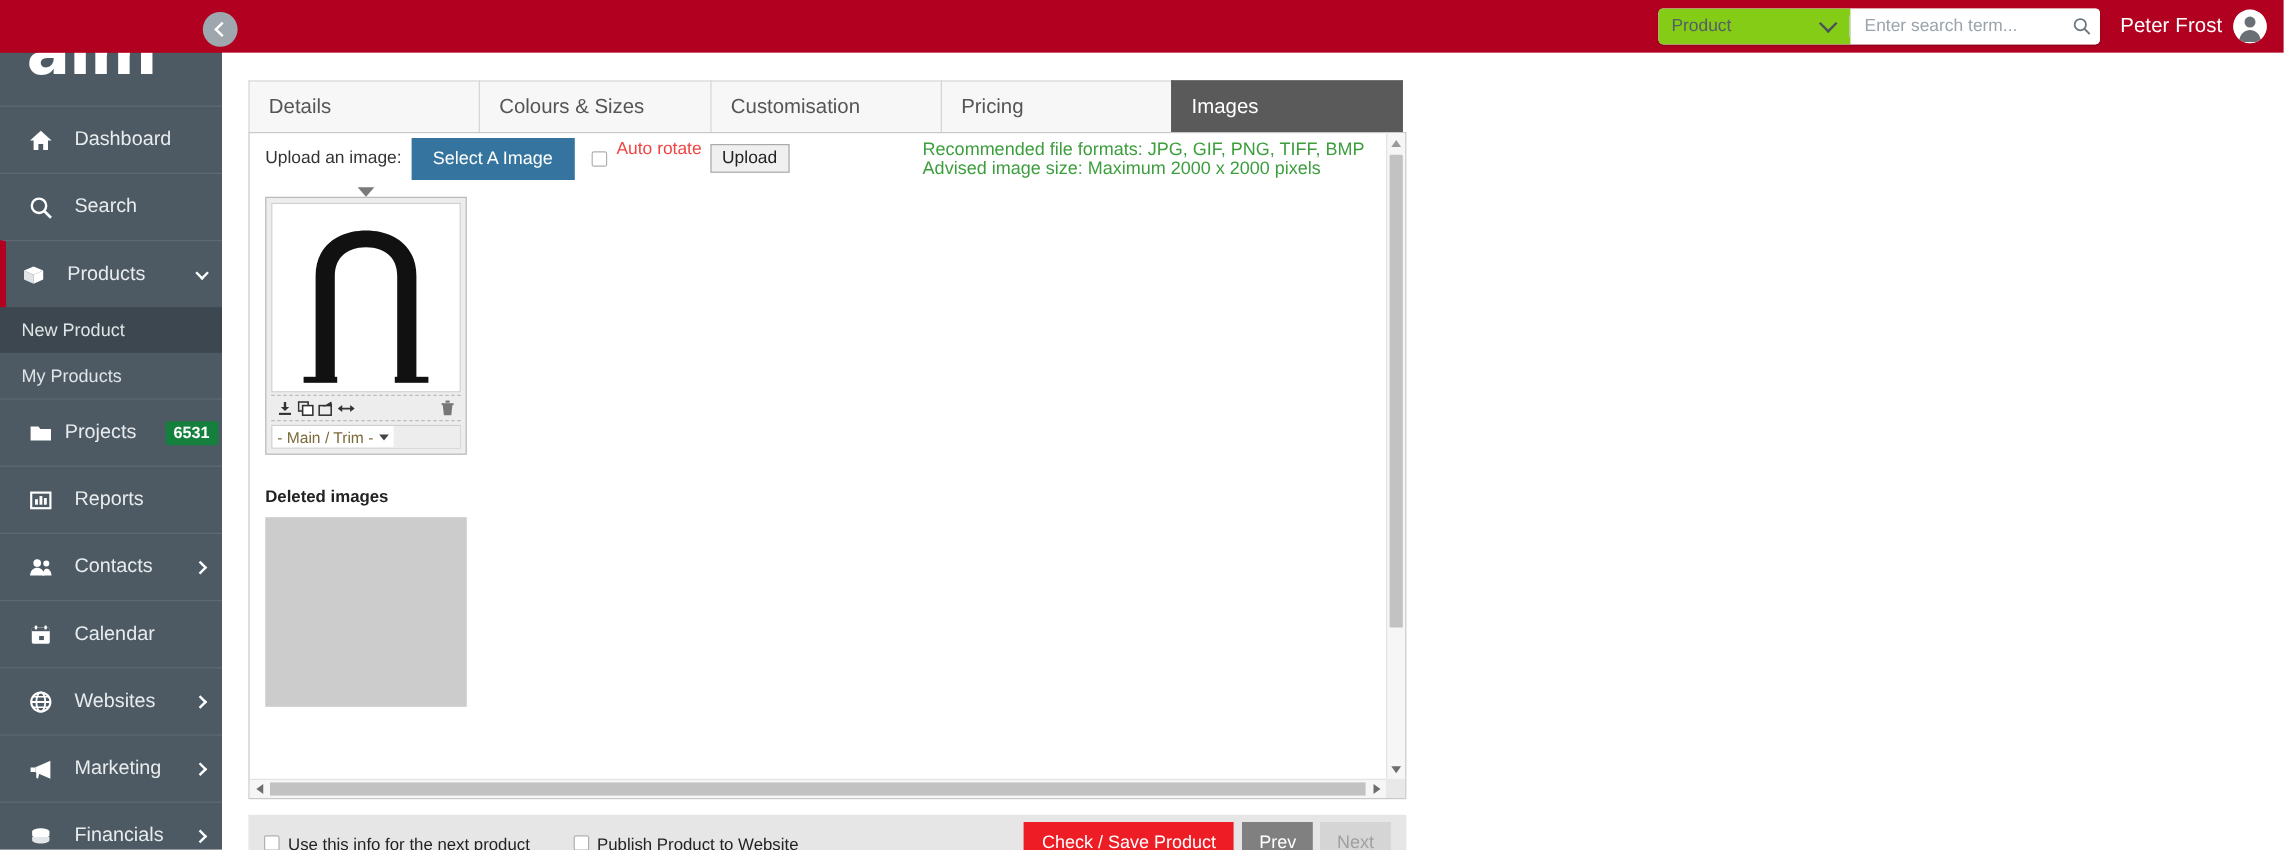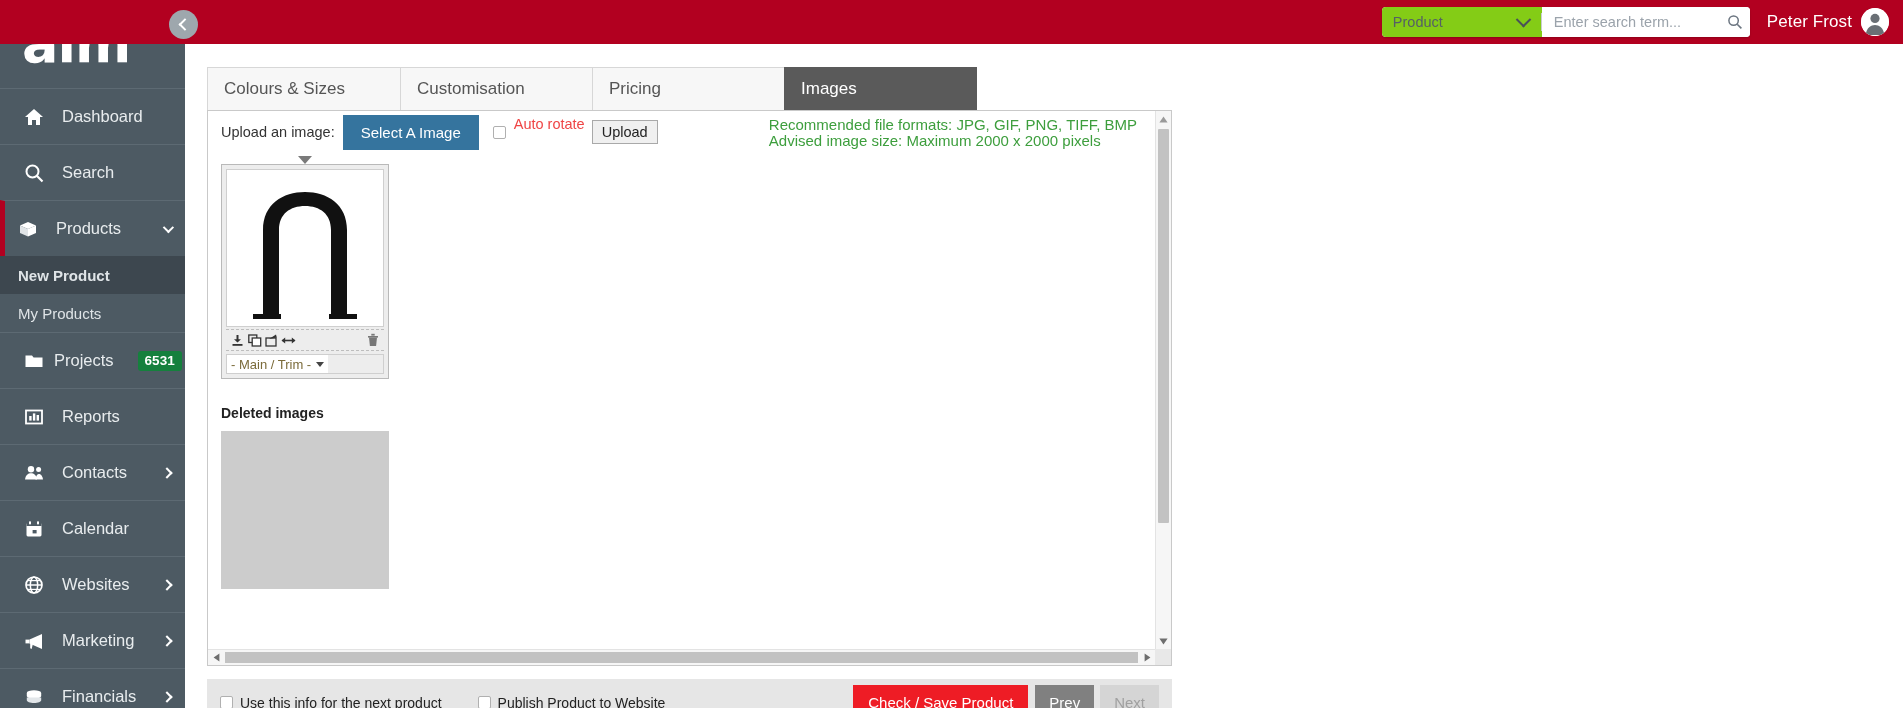--- a/index.html
+++ b/index.html
@@ -119,21 +119,21 @@
   }
   .chev-dn-w {
     width: 8px; height: 8px; border-right: 2.4px solid #ffffff;
     border-bottom: 2.4px solid #ffffff; transform: rotate(45deg) translateY(-2px);
     margin-right: 14px;
   }
   .subnav-item {
     height: 38px; display: flex; align-items: center;
     padding-left: 18px; color: #dfe4e7; font-size: 15px; cursor: pointer;
   }
-  .subnav-item.selected { background: #3d474f; font-weight: bold; }
+  .subnav-item.selected { background: #3d474f; }
 
   
   .main {
     position: absolute; left: 185px; top: 44px;
     width: 1718px; height: 664px; background: #ffffff;
   }
   .card {
     position: absolute; left: 22px; top: 23px;
     width: 965px;
   }
@@ -454,20 +454,23 @@
         <path d="M4.6 27 C5.6 19.6 10 17 14 17 C18 17 22.4 19.6 23.4 27 Z" fill="#6a6f75"></path>
       </svg>
     </div>
   </div>
 </div>
 
 <div class="main">
   <div class="card">
 
     <div class="tabs" id="tab-strip">
+        <div class="tab tab-w1">
+          <span>Details</span>
+        </div>
         <div class="tab tab-w2">
           <span>Colours &amp; Sizes</span>
         </div>
         <div class="tab tab-w3">
           <span>Customisation</span>
         </div>
         <div class="tab tab-w4">
           <span>Pricing</span>
         </div>
         <div class="tab tab-w5 active">

